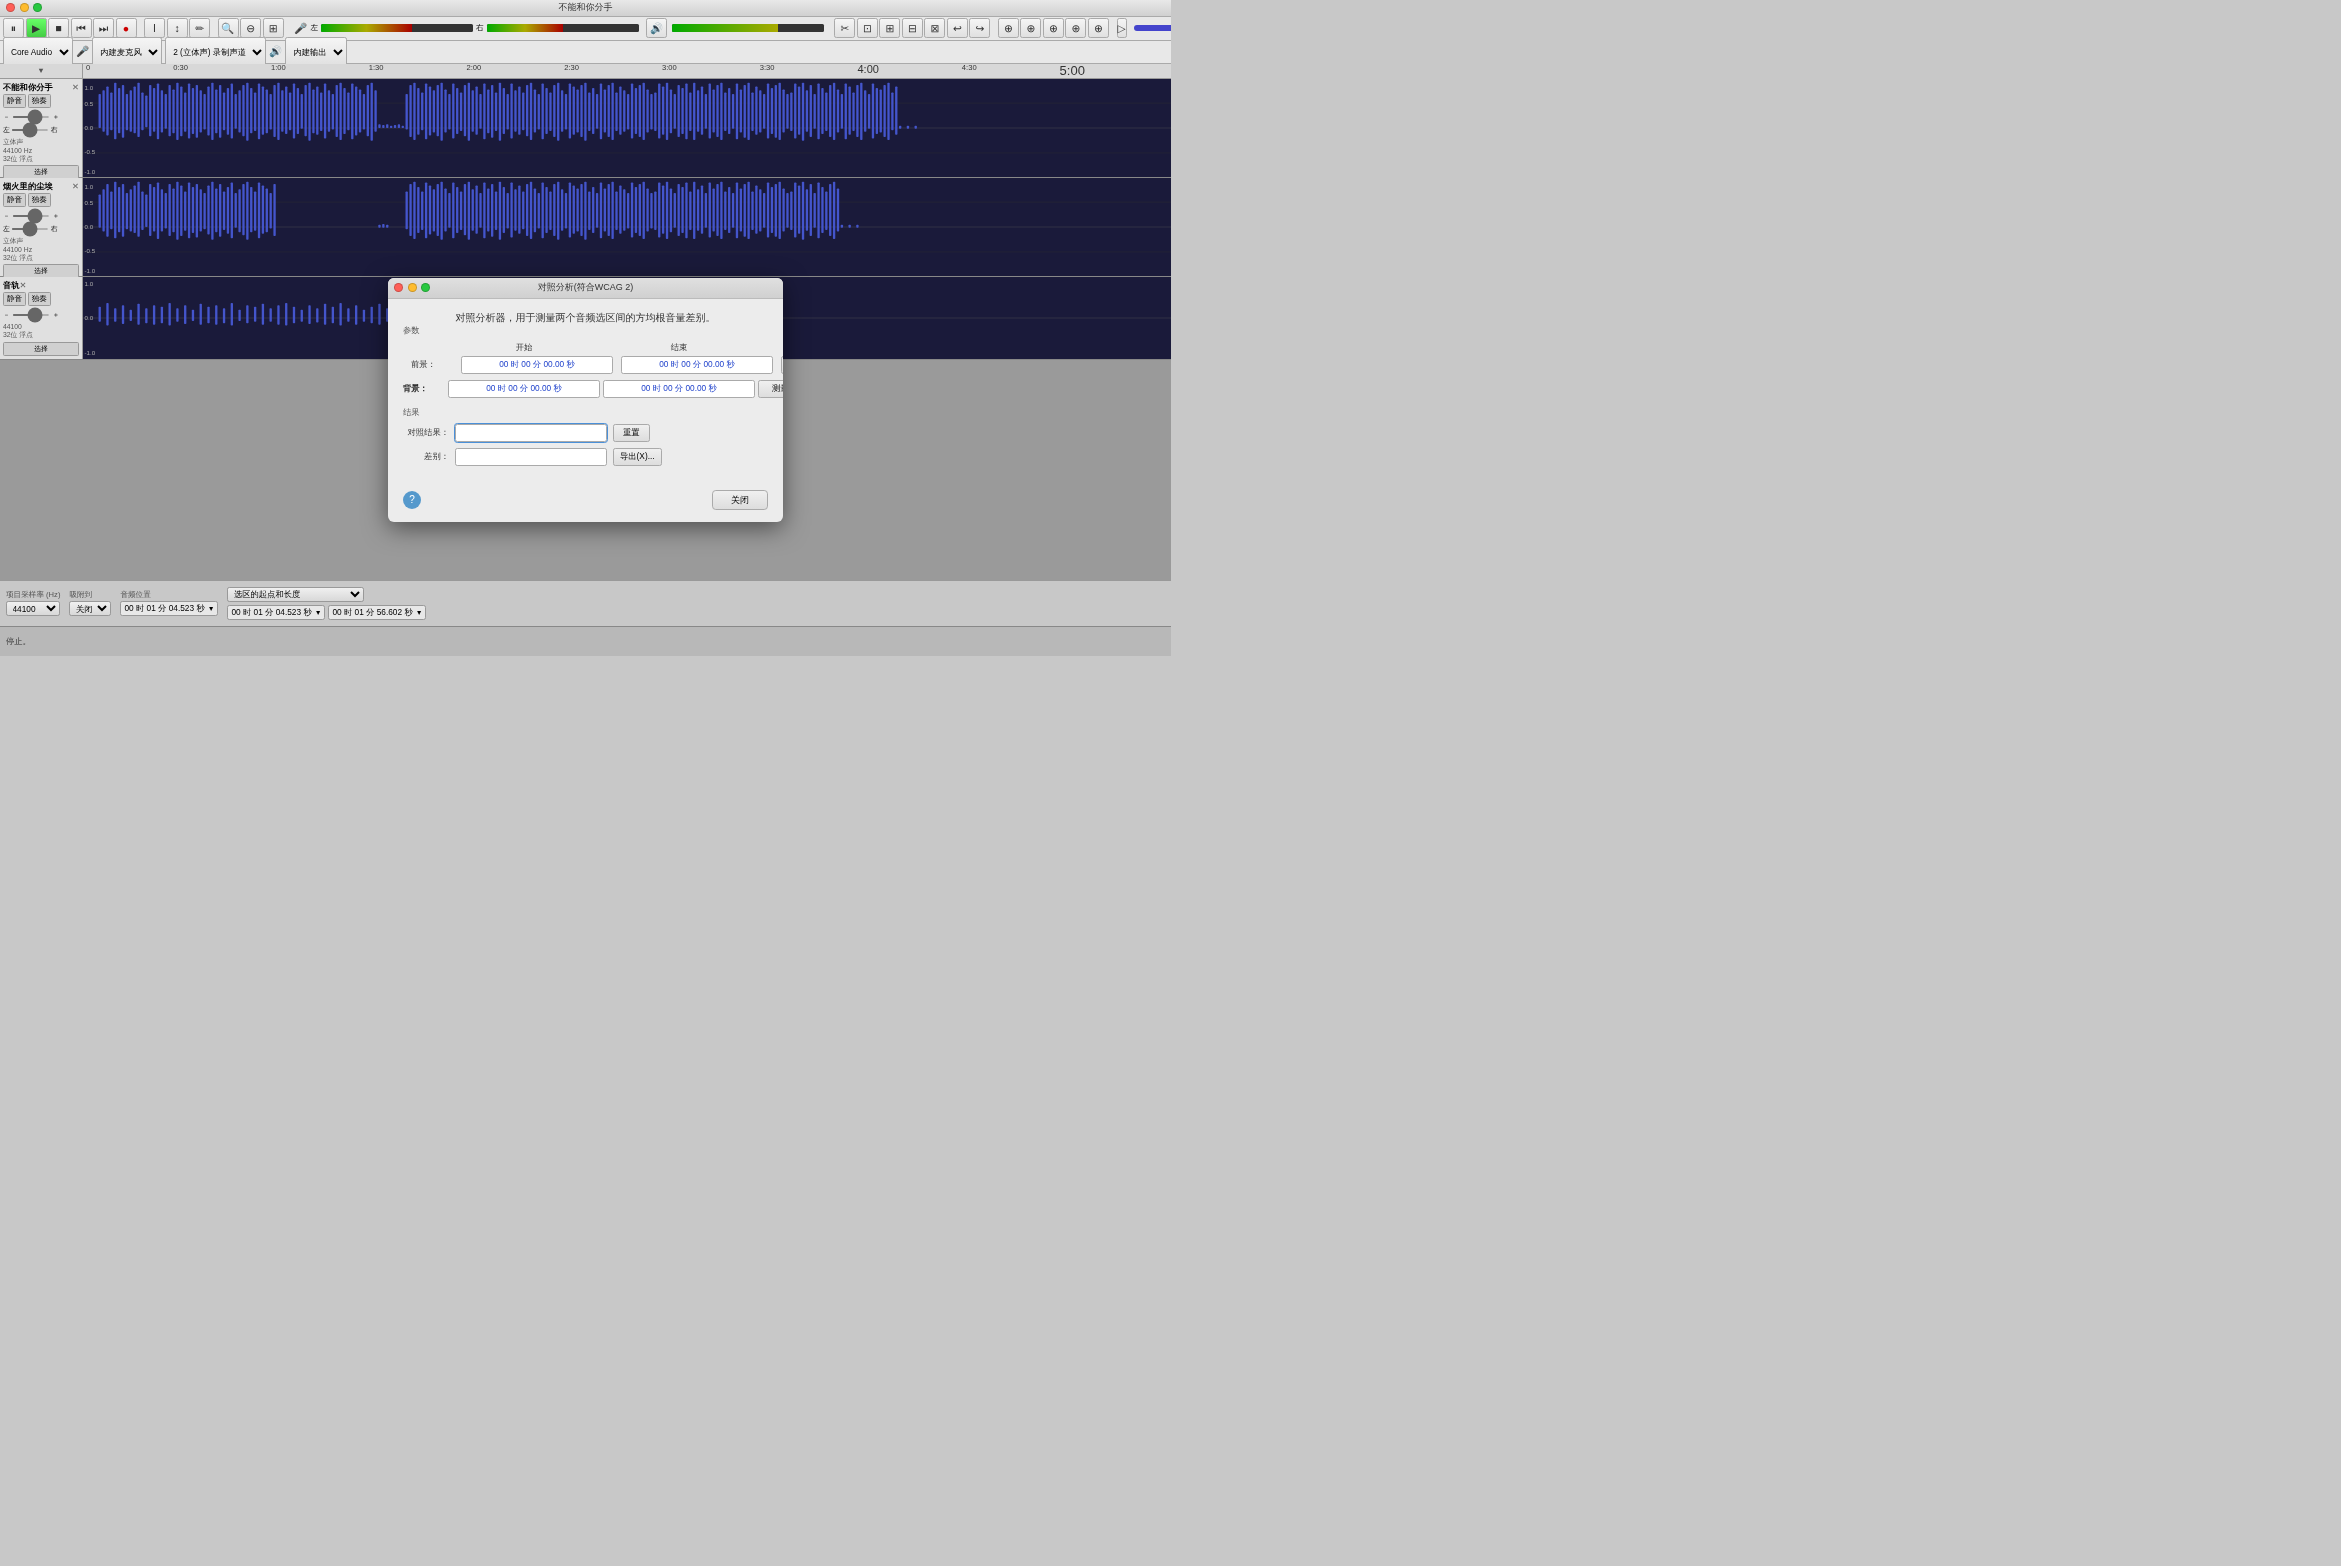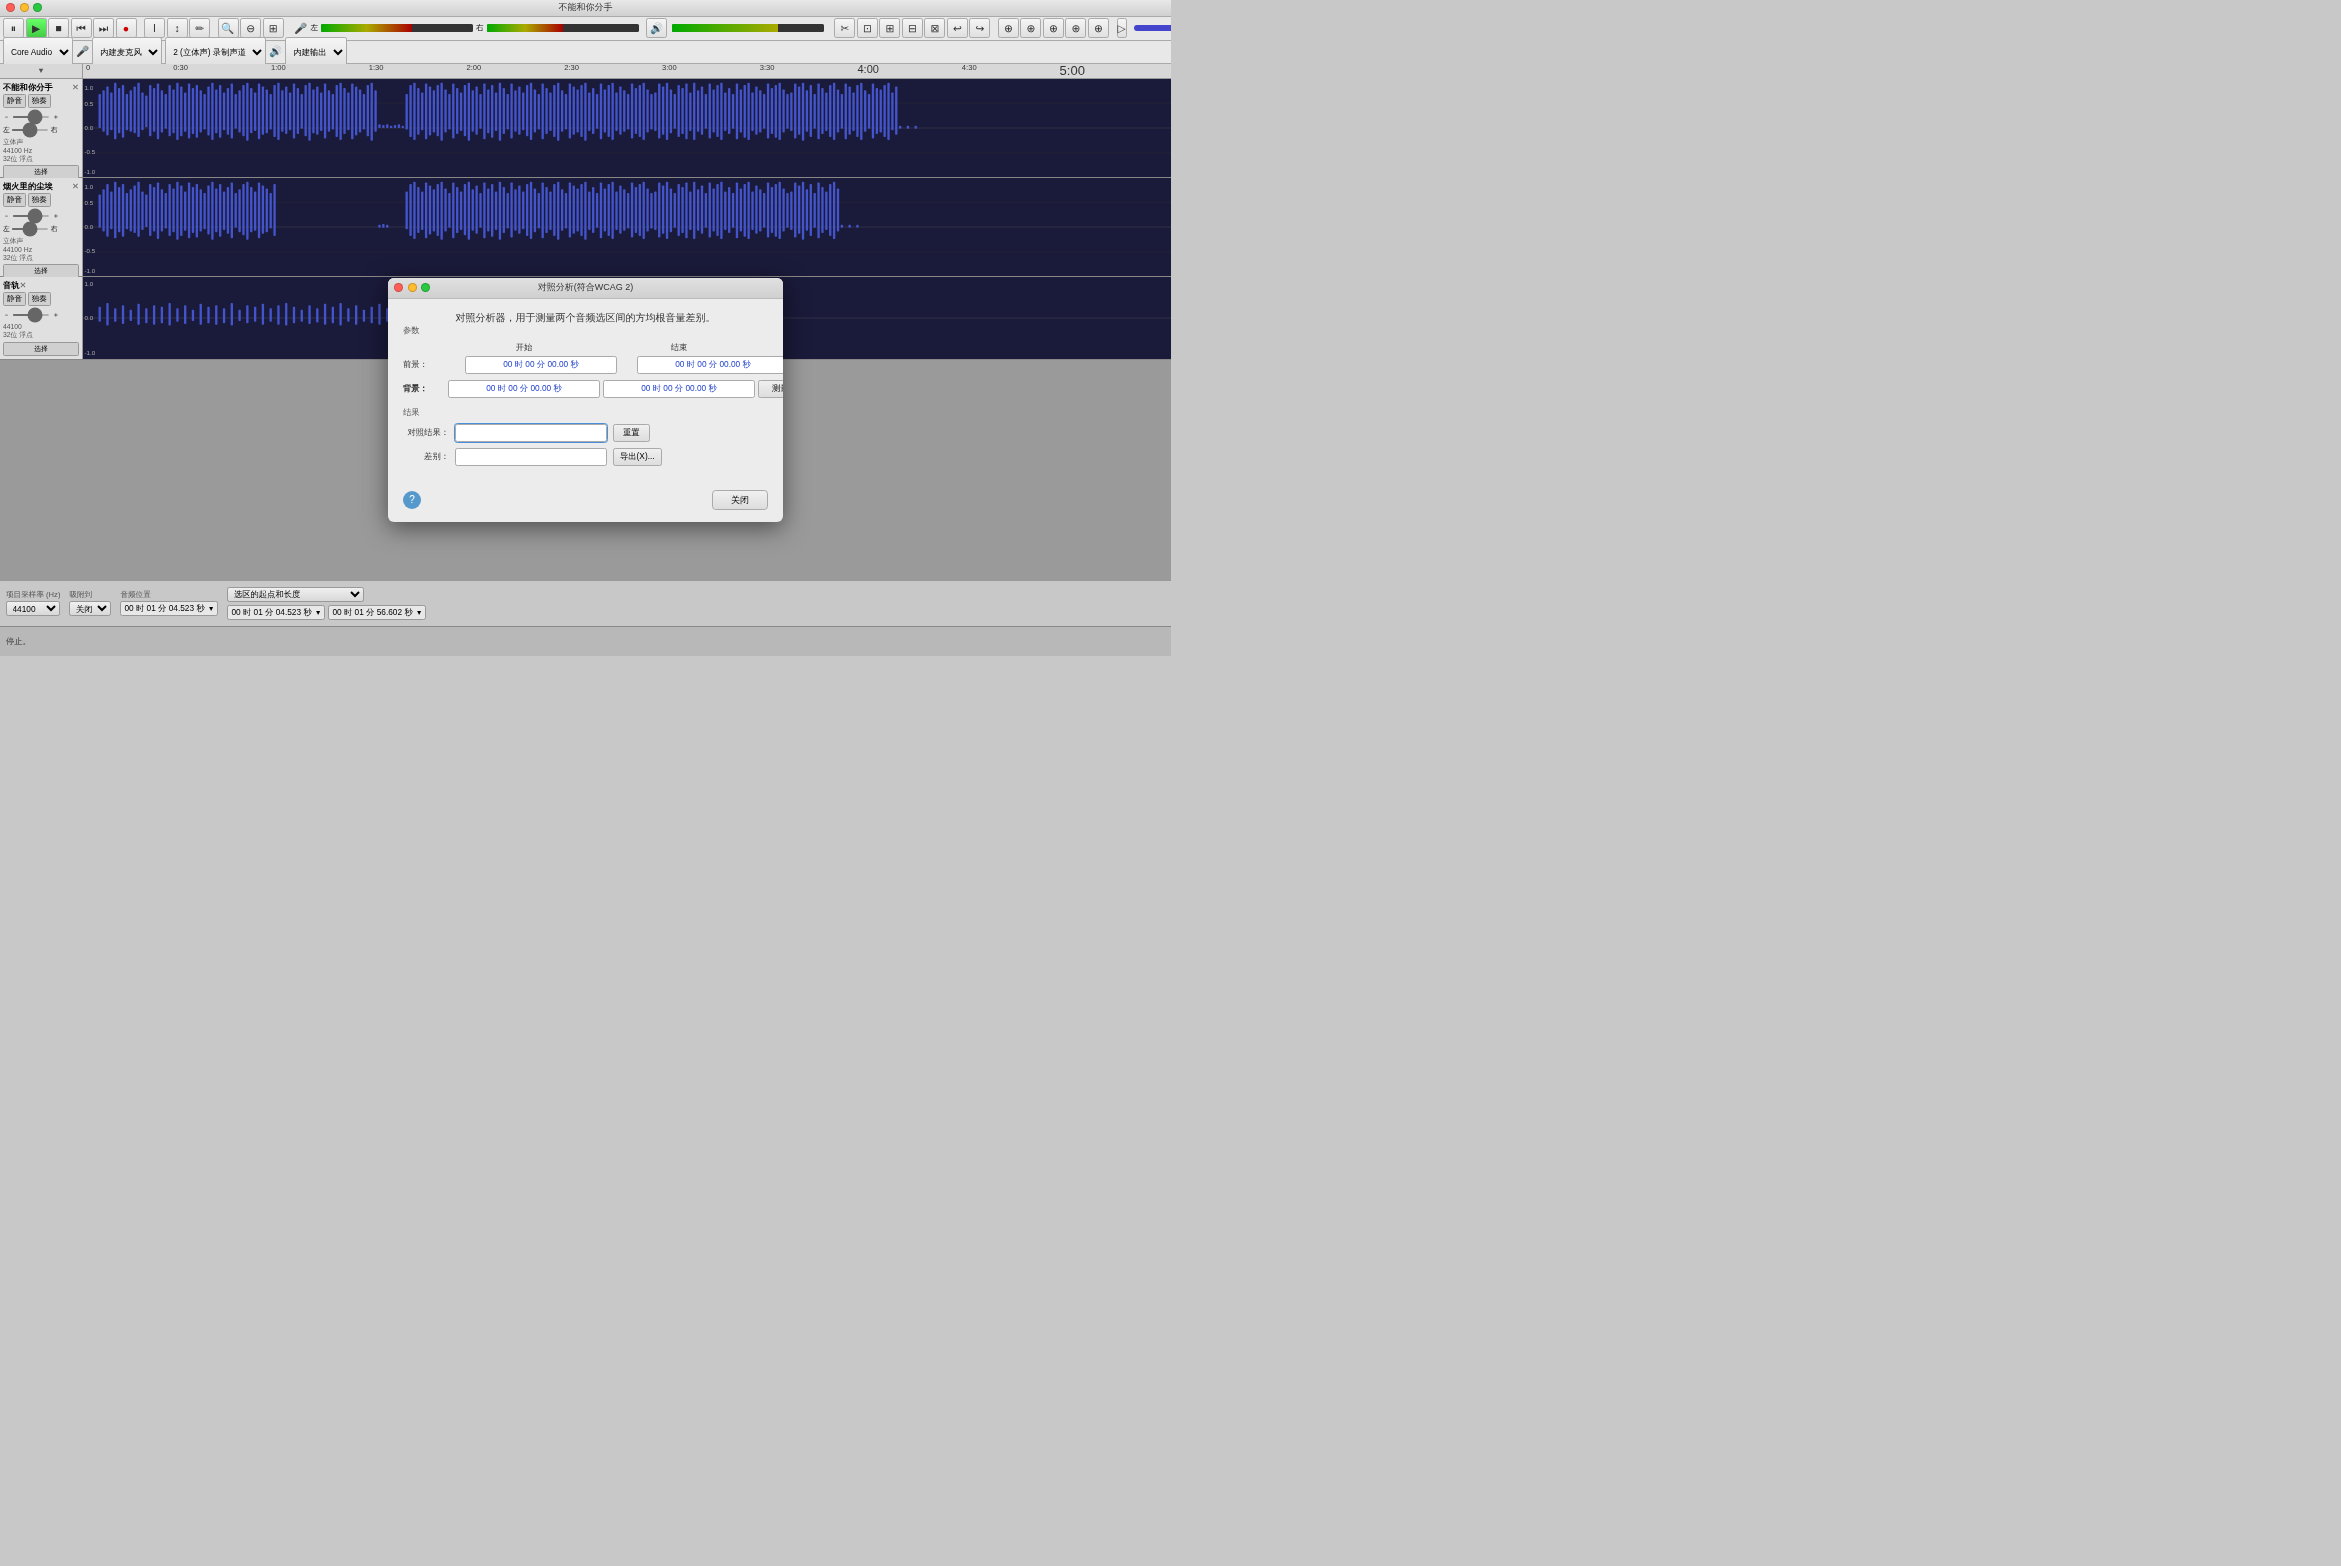--- a/index.html
+++ b/index.html
@@ -1197,21 +1197,21 @@
       <div class="dialog-section-label">参数</div>
 
       <div style="display:grid;grid-template-columns:42px 152px 152px 61px 53px;gap:3px;margin-bottom:3px;">
         <div></div>
         <div style="font-size:8.3px;color:#333;text-align:center;">开始</div>
         <div style="font-size:8.3px;color:#333;text-align:center;">结束</div>
         <div></div>
 
       </div>
 
-      <div style="display:grid;grid-template-columns:42px 152px 152px 61px 53px;gap:20px;align-items:center;margin-bottom:6px;">
+      <div style="display:grid;grid-template-columns:42px 152px 152px 61px 53px;gap:8px;align-items:center;margin-bottom:6px;margin-left:8px;">
         <div style="font-size:8.3px;color:#333;">前景：</div>
         <div class="time-display">
           <span class="blue">00 时 00 分 00.00 秒</span>
         </div>
         <div class="time-display">
           <span class="blue">00 时 00 分 00.00 秒</span>
         </div>
         <button class="measure-btn">测量选择</button>
 
       </div>

